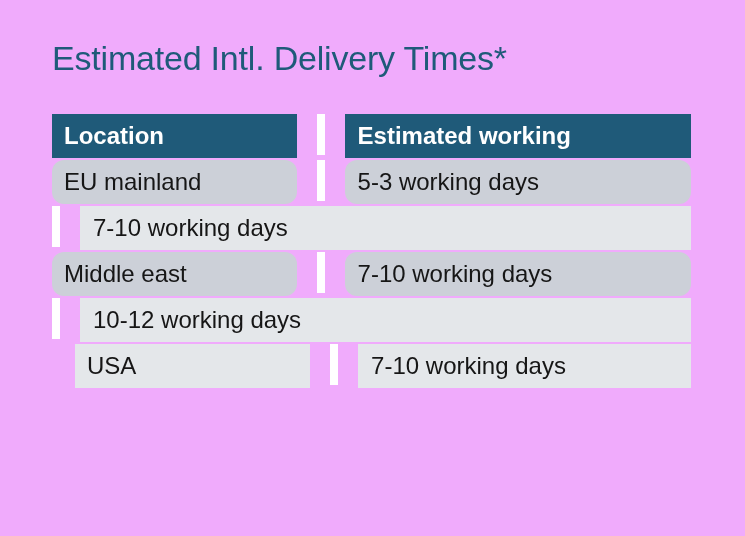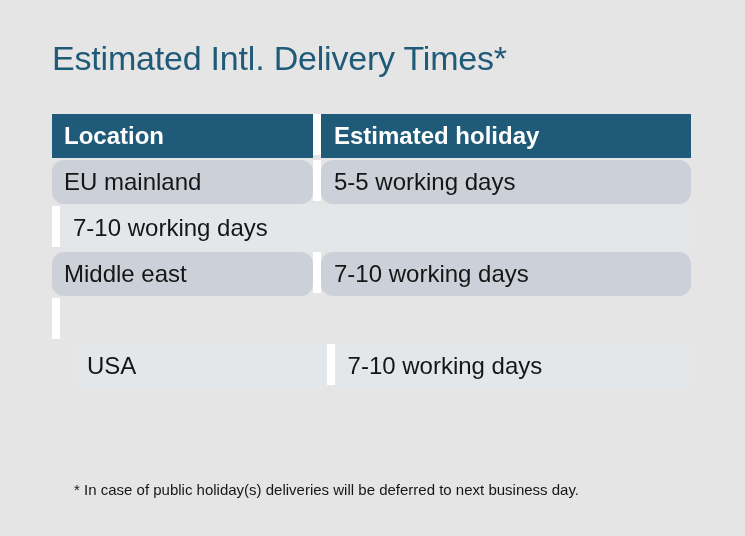--- a/index.html
+++ b/index.html
@@ -11,21 +11,21 @@
     width: 745px;
     height: 536px;
     background: #ffffff;
     font-family: "Liberation Sans", sans-serif;
     overflow: hidden;
   }
   .page {
     position: relative;
     width: 745px;
     height: 536px;
-    background: #e5e5e5;
+    background: #f0abfc;
     box-sizing: border-box;
     text-decoration: underline;
   }
   .page-title {
     position: absolute;
     left: 52px;
     top: 36px;
     font-size: 34px;
     line-height: 44px;
     font-weight: 500;
@@ -38,20 +38,21 @@
     left: 52px;
     top: 114px;
     width: 639px;
   }
   .row {
     display: flex;
     width: 100%;
     height: 41px;
     margin-bottom: 5px;
     box-sizing: border-box;
+    gap: 20px;
   }
   .row:last-child {
     margin-bottom: 2px;
     padding-left: 23px;
   }
   .cell {
     display: flex;
     align-items: center;
     box-sizing: border-box;
     height: 44px;
@@ -114,31 +115,31 @@
   <div class="page-title">Estimated Intl. Delivery Times*</div>
 
   <div class="table">
 
     <div class="row header-row">
       <div class="cell cell-location">
         <span class="cell-text">Location</span>
       </div>
       <div class="cell-spacer"></div>
       <div class="cell cell-delivery">
-        <span class="cell-text">Estimated holiday</span>
+        <span class="cell-text">Estimated working</span>
       </div>
     </div>
 
     <div class="row body-row shade-dark">
       <div class="cell cell-location">
         <span class="cell-text">EU mainland</span>
       </div>
       <div class="cell-spacer"></div>
       <div class="cell cell-delivery">
-        <span class="cell-text">5-5 working days</span>
+        <span class="cell-text">5-3 working days</span>
       </div>
     </div>
 
     <div class="row body-row shade-light">
       <div class="cell-spacer"></div>
       <div class="cell cell-delivery">
         <span class="cell-text">7-10 working days</span>
       </div>
     </div>
 
@@ -147,30 +148,32 @@
         <span class="cell-text">Middle east</span>
       </div>
       <div class="cell-spacer"></div>
       <div class="cell cell-delivery">
         <span class="cell-text">7-10 working days</span>
       </div>
     </div>
 
     <div class="row body-row shade-light">
       <div class="cell-spacer"></div>
+      <div class="cell cell-delivery">
+        <span class="cell-text">10-12 working days</span>
+      </div>
     </div>
 
 
     <div class="row body-row shade-light">
       <div class="cell cell-location">
         <span class="cell-text">USA</span>
       </div>
       <div class="cell-spacer"></div>
       <div class="cell cell-delivery">
         <span class="cell-text">7-10 working days</span>
       </div>
     </div>
 
   </div>
 
-  <div class="footnote">* In case of public holiday(s) deliveries will be deferred to next business day.</div>
 
 </div>
 
 </body></html>

